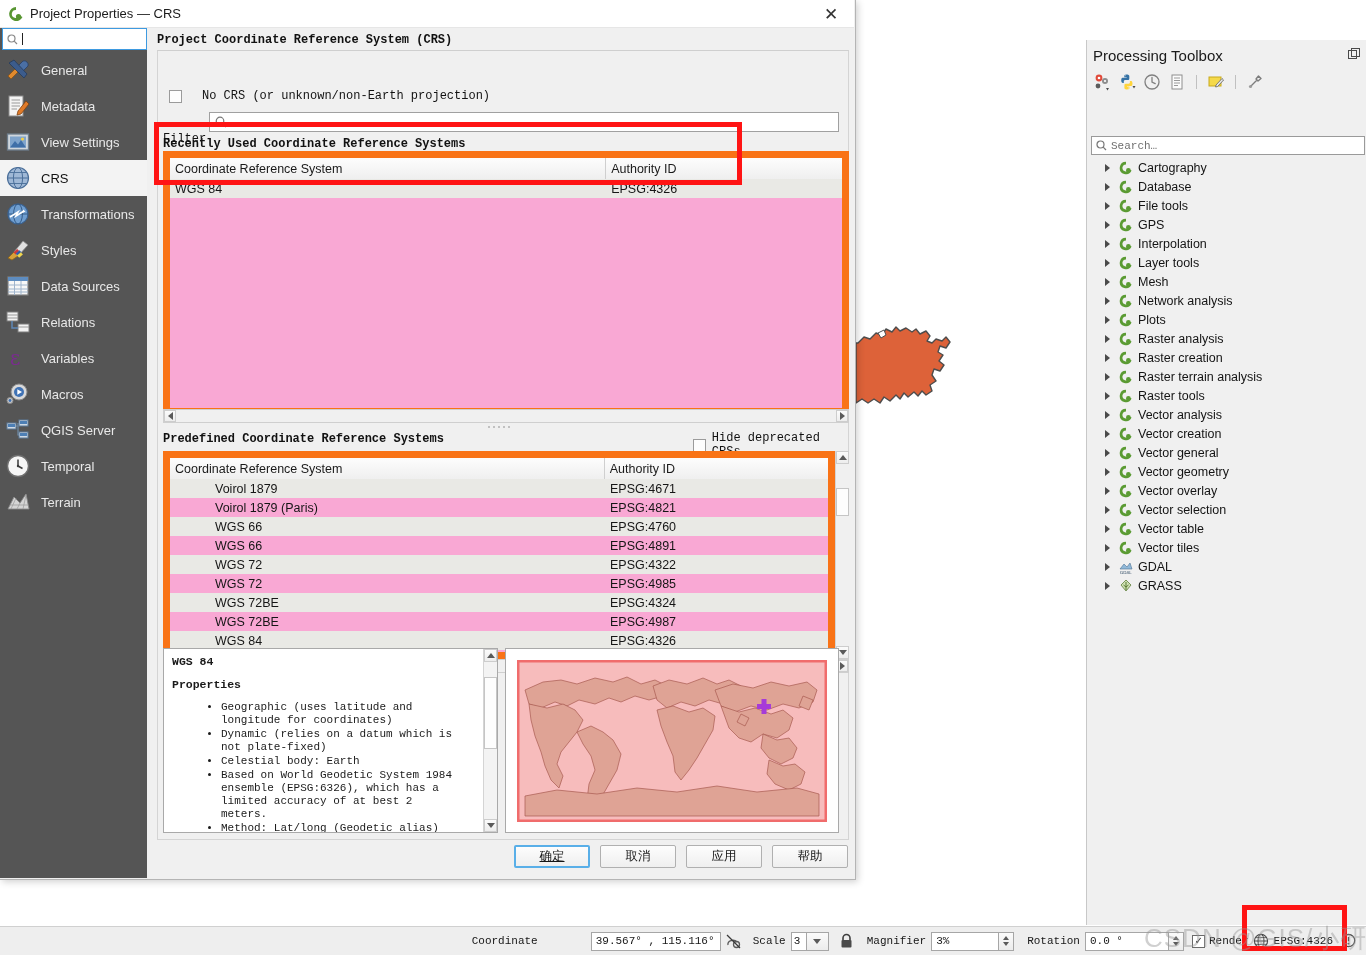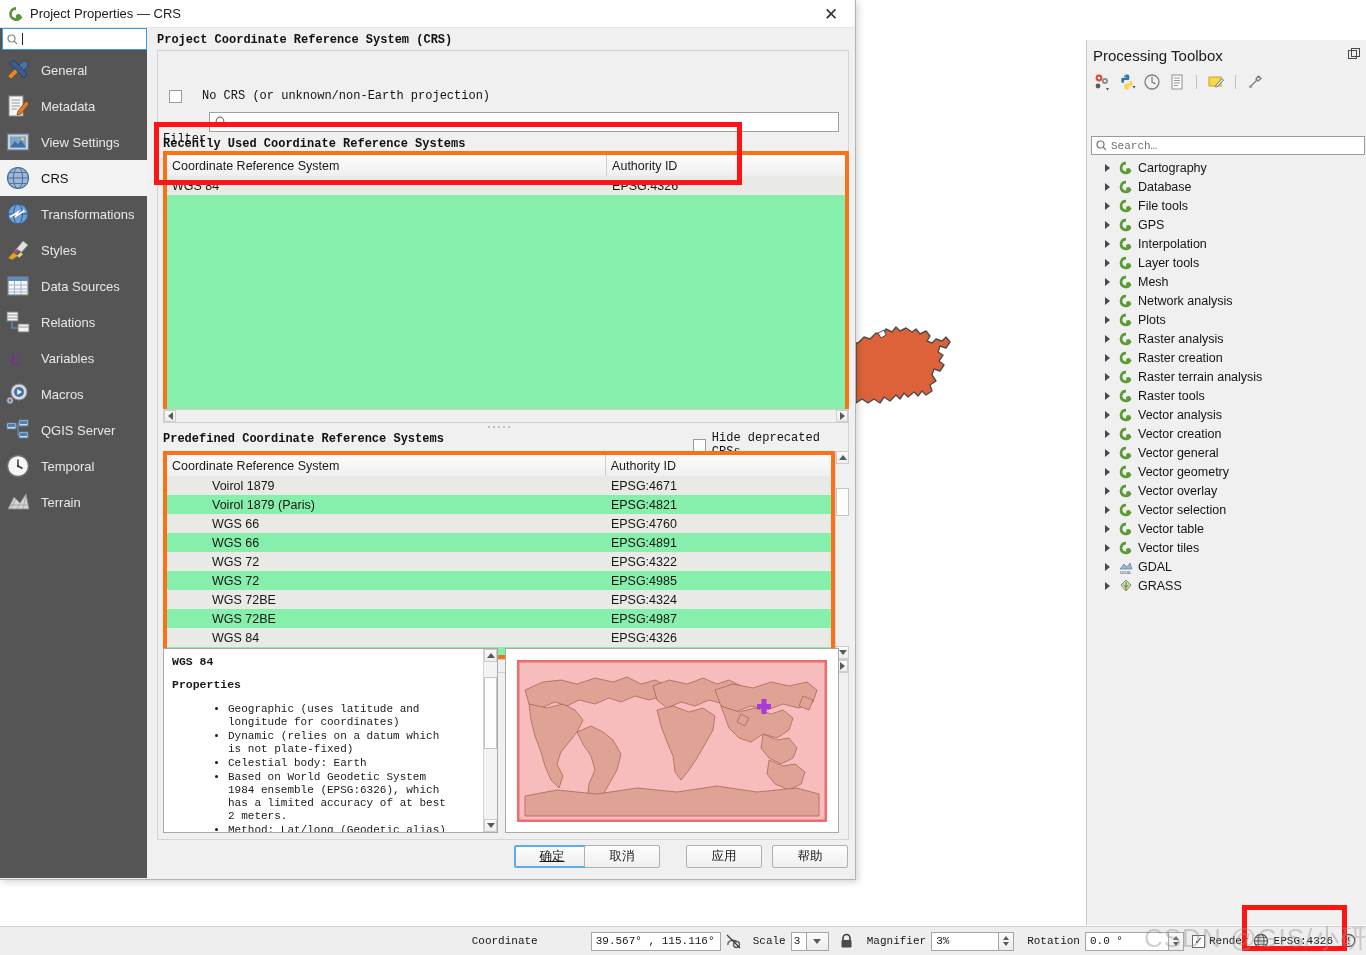--- a/index.html
+++ b/index.html
@@ -110,21 +110,21 @@
   .mono { font-family:"Liberation Mono", monospace; font-size:12px; color:#111; }
 
   .cb { width:13px; height:13px; border:1px solid #9b9b9b; background:#fdfdfd; display:inline-block; }
 
   .filter-input {
     position:absolute; border:1px solid #a0a0a0; background:#ffffff;
     display:flex; align-items:center; padding-left:5px; gap:5px;
   }
 
   
-  .tbl { position:absolute; background:#86efac; border:4px solid #f97316; overflow:hidden; }
+  .tbl { position:absolute; background:#f9a8d4; border:7px solid #f97316; overflow:hidden; }
   .tbl-head { display:flex; height:21px; background:#f6f6f6; border-bottom:1px solid #cfcfcf; }
   .th {
     font-size:12.5px; color:#1a1a1a; display:flex; align-items:center;
     padding-left:5px; border-right:1px solid #cfcfcf; height:21px;
     background:linear-gradient(#fdfdfd,#efefef);
   }
   .tr { display:flex; height:19px; align-items:center; font-size:12.5px; color:#161616; }
   .tr.alt { background:#e9e9e5; }
   .td { padding-left:5px; display:flex; align-items:center; height:19px; overflow:hidden; white-space:nowrap; }
 
@@ -146,21 +146,21 @@
   .tri-right { width:0;height:0;border-top:4px solid transparent;border-bottom:4px solid transparent;border-left:5px solid #5a5a5a; }
 
   
   .desc {
     position:absolute; left:163px; top:648px; width:335px; height:185px;
     background:#ffffff; border:1px solid #a9a9a9; overflow:hidden;
     font-family:"Liberation Mono", monospace; font-size:11px; color:#1a1a1a;
   }
   .desc-inner { padding:6px 8px 6px 8px; width:312px; }
   .desc h4 { margin:0 0 10px 0; font-size:11.5px; font-weight:bold; }
-  .desc ul { margin:12px; padding-left:44px; }
+  .desc ul { margin:5px; padding-left:44px; }
   .desc li { margin-bottom:1px; line-height:13px; }
 
   .preview {
     position:absolute; left:505px; top:648px; width:334px; height:185px;
     background:#ffffff; border:1px solid #a9a9a9;
     display:flex; align-items:center; justify-content:center;
   }
 
   
   .btnrow { position:absolute; left:0px; top:845px; width:854px; height:35px; }
@@ -799,21 +799,21 @@
         </g>
         <g>
           <rect x="240" y="44" width="14" height="5" fill="#a63bd8"></rect>
           <rect x="244.5" y="39" width="5" height="15" fill="#a63bd8"></rect>
         </g>
       </svg>
     </div>
 
     <div class="btnrow">
       <div class="dbtn primary" style="left:514px;text-decoration:underline;">确定</div>
-      <div class="dbtn" style="left:584px;">取消</div>
+      <div class="dbtn" style="left:600px;">取消</div>
       <div class="dbtn" style="left:686px;">应用</div>
       <div class="dbtn" style="left:772px;">帮助</div>
     </div>
   </div>
 
   <div class="statusbar">
     <div style="flex:1 1 auto;"></div>
     <span class="sb-label">Coordinate</span>
     <span class="sb-field" style="width:130px;margin-left:48px;">39.567° , 115.116°</span>
     <span class="sb-ico">

